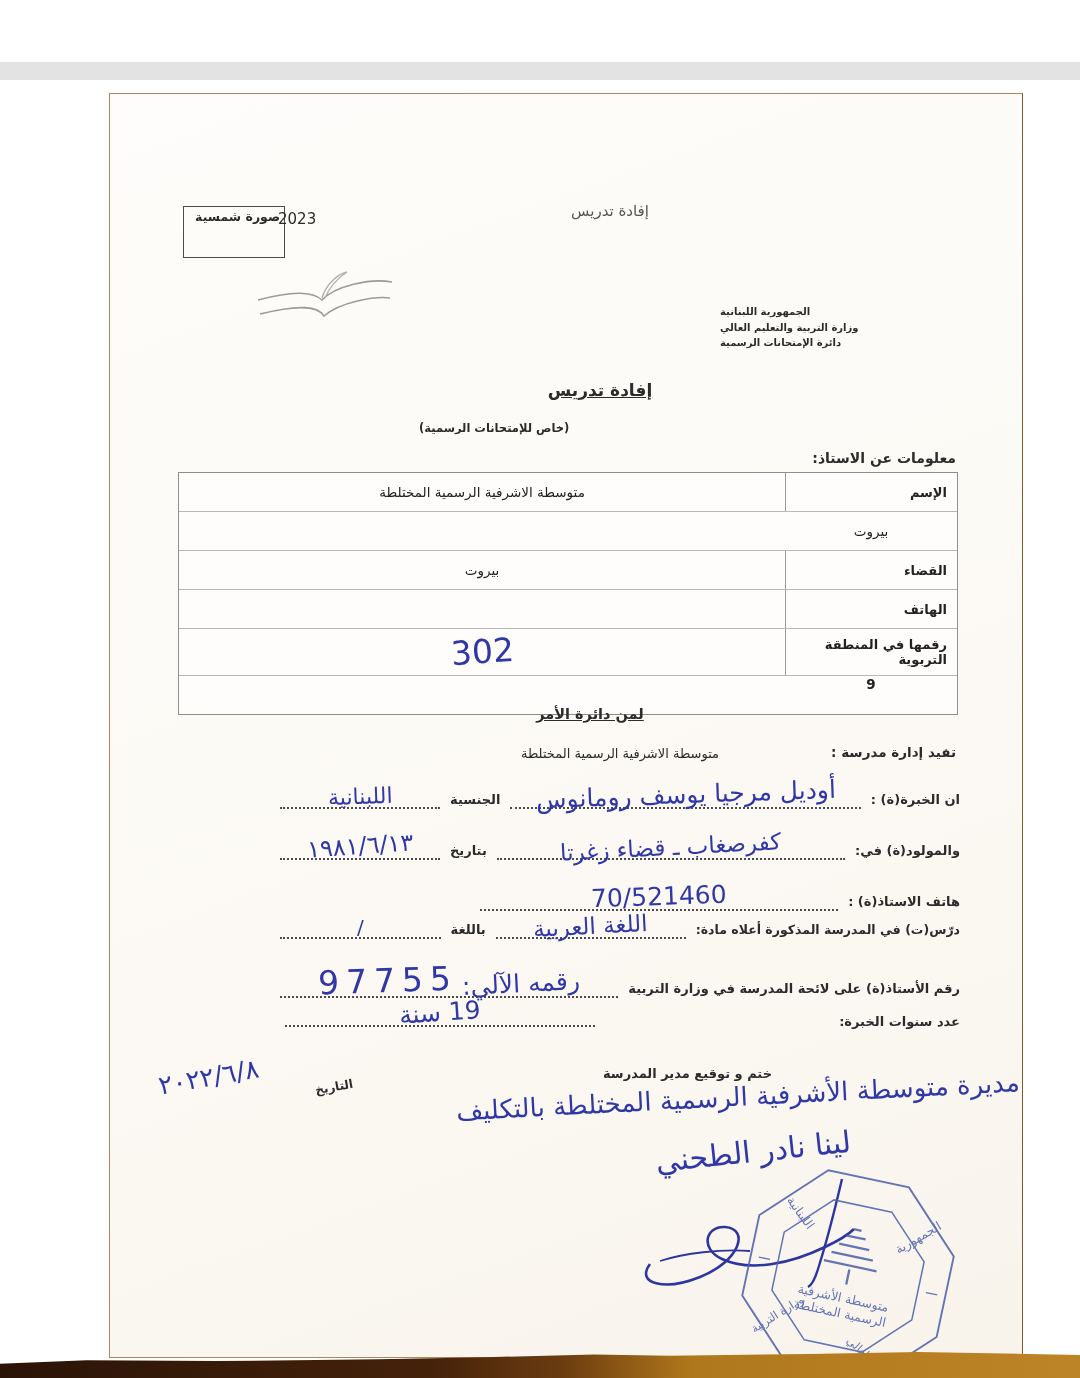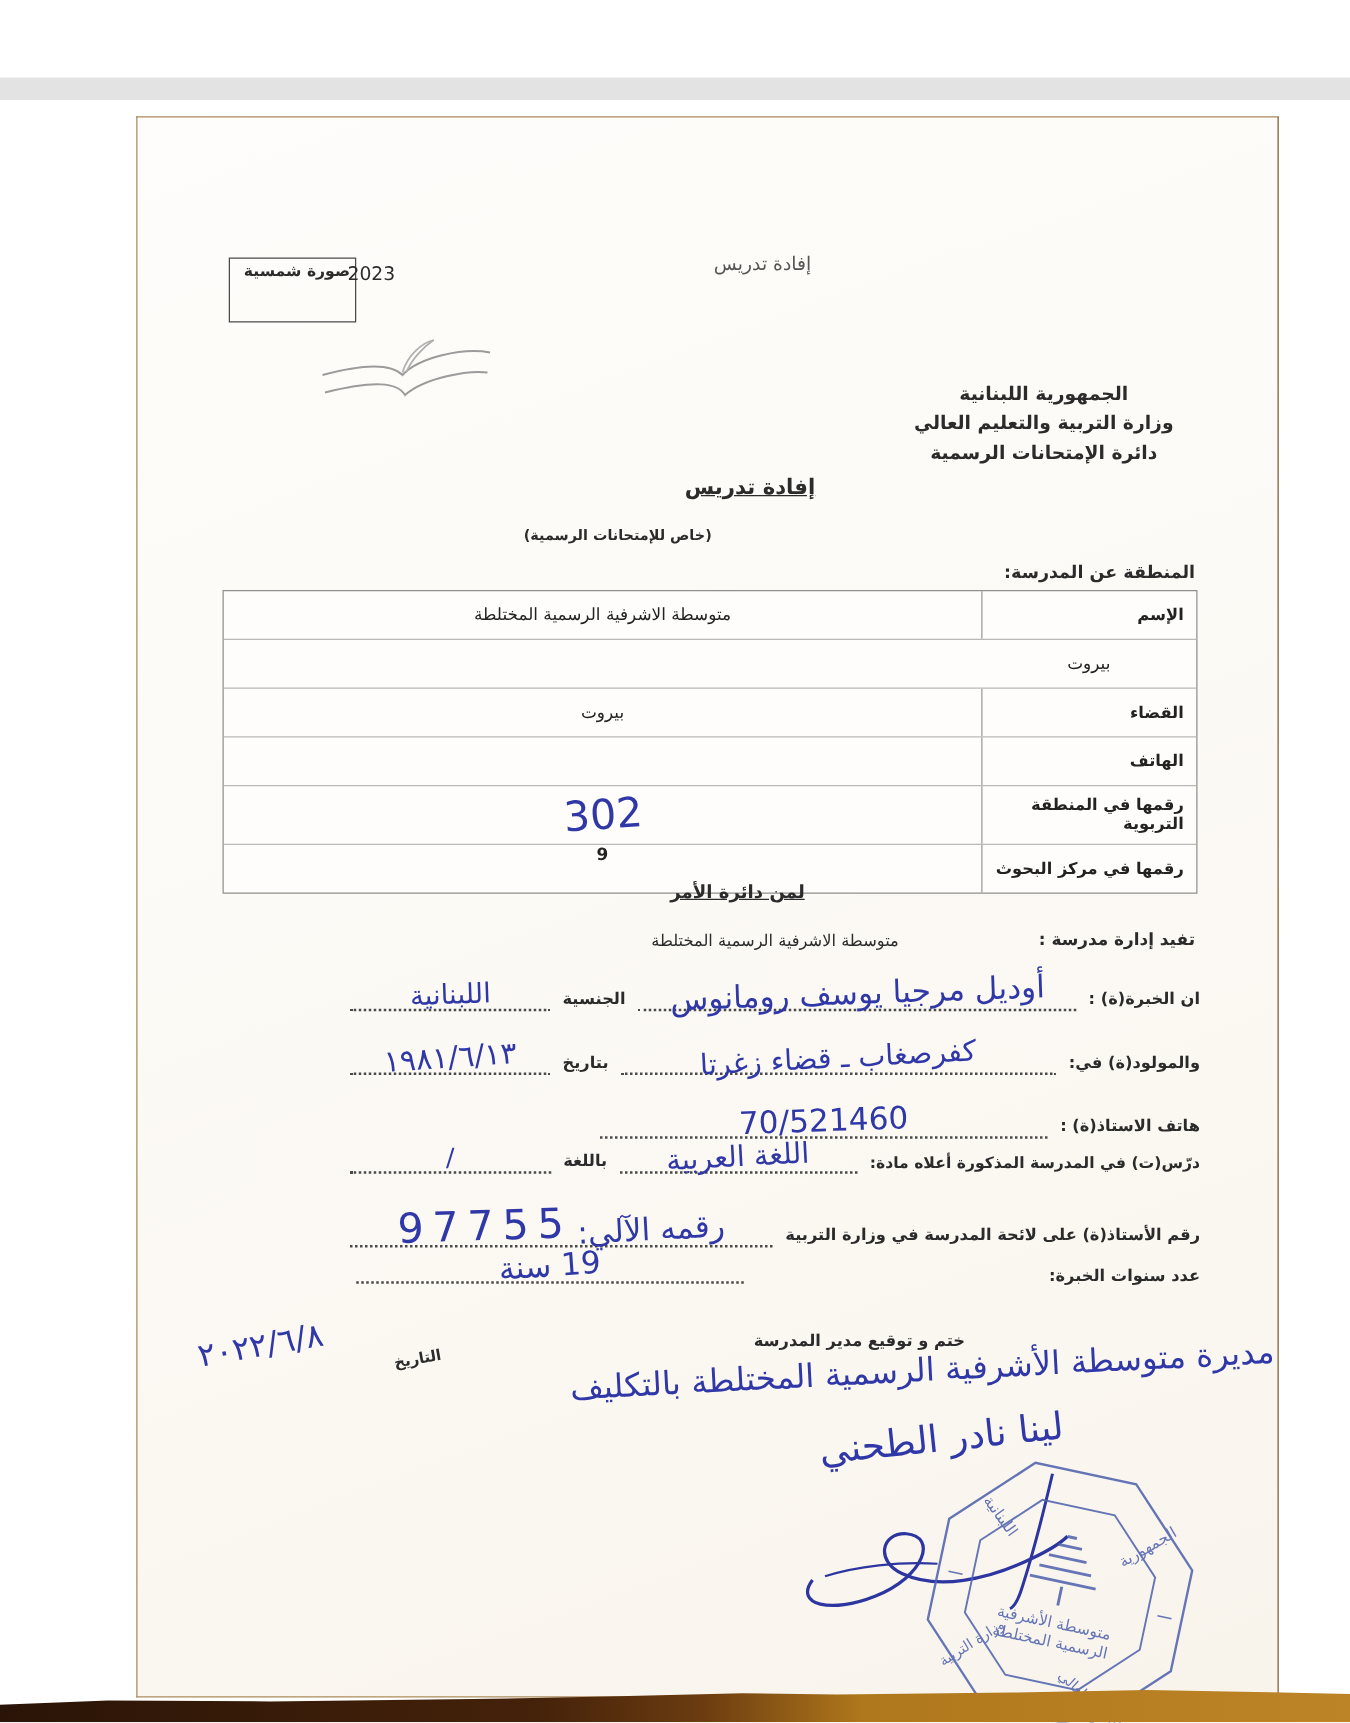--- a/index.html
+++ b/index.html
@@ -43,30 +43,30 @@
               font-size:12.5px;font-weight:700;line-height:1.2;padding:2px 4px;direction:rtl;"><span>صورة شمسية</span></div>
   <div class="abs typed" style="left:168px;top:116px;font-size:15px;text-align:center;">2023</div>
   <div class="abs typed" style="left:400px;top:108px;width:200px;text-align:center;font-size:15px;color:#555;">إفادة تدريس</div>
 
   <svg class="abs" style="left:140px;top:172px;" width="150" height="70" viewBox="0 0 150 70">
     <path d="M8,34 C45,24 64,26 72,34 C85,20 120,12 142,16" fill="none" stroke="#9b9b9b" stroke-width="1.6"></path>
     <path d="M10,48 C50,38 68,40 74,50 C90,36 125,30 140,32" fill="none" stroke="#9b9b9b" stroke-width="1.6"></path>
     <path d="M72,32 C76,18 88,8 97,6 C88,12 79,22 75,32" fill="none" stroke="#b0b0b0" stroke-width="1.4"></path>
   </svg>
 
-  <div class="abs typed" style="right:72px;top:210px;width:230px;text-align:center;font-size:15px;font-weight:600;line-height:1.55;direction:rtl;">
+  <div class="abs typed" style="right:72px;top:210px;width:230px;text-align:left;font-size:10px;font-weight:600;line-height:1.55;direction:rtl;">
     <div>الجمهورية اللبنانية</div>
     <div>وزارة التربية والتعليم العالي</div>
     <div>دائرة الإمتحانات الرسمية</div>
   </div>
 
   <div class="abs typed b" style="left:390px;top:286px;width:200px;text-align:center;font-size:17px;text-decoration:underline;">إفادة تدريس</div>
   <div class="abs typed b" style="left:309px;top:327px;width:200px;text-align:left;font-size:11.5px;direction:rtl;">(خاص للإمتحانات الرسمية)</div>
 
-  <div class="abs typed b" style="right:66px;top:356px;font-size:14px;direction:rtl;">المنطقة عن المدرسة:</div>
+  <div class="abs typed b" style="right:66px;top:356px;font-size:14px;direction:rtl;">معلومات عن الاستاذ:</div>
 
   <div class="info-table">
     <div class="t-row">
       <div class="t-label">الإسم</div>
       <div class="t-value">متوسطة الاشرفية الرسمية المختلطة</div>
     </div>
     <div class="t-row">
       <div class="t-value">بيروت</div>
     </div>
     <div class="t-row">
@@ -76,21 +76,20 @@
     <div class="t-row">
       <div class="t-label">الهاتف</div>
     </div>
     <div class="t-row" style="height:46px;">
       <div class="t-label">رقمها في المنطقة التربوية</div>
       <div class="t-value">
           <span class="hw" style="font-size:33px;transform:rotate(-4deg);">302</span>
         </div>
     </div>
     <div class="t-row">
-      <div class="t-label">رقمها في مركز البحوث</div>
       <div class="t-value" style="align-items:flex-start;font-weight:600;">9</div>
     </div>
   </div>
 
   <div class="abs typed b" style="left:380px;top:612px;width:200px;text-align:center;font-size:14.5px;text-decoration:underline;direction:rtl;">لمن دائرة الأمر</div>
 
   <div class="abs typed b" style="right:66px;top:650px;font-size:13.5px;direction:rtl;">تفيد إدارة مدرسة :</div>
   <div class="abs typed" style="left:370px;top:652px;width:280px;text-align:center;font-size:13px;direction:rtl;">متوسطة الاشرفية الرسمية المختلطة</div>
 
   <div class="row" style="top:690px;">

